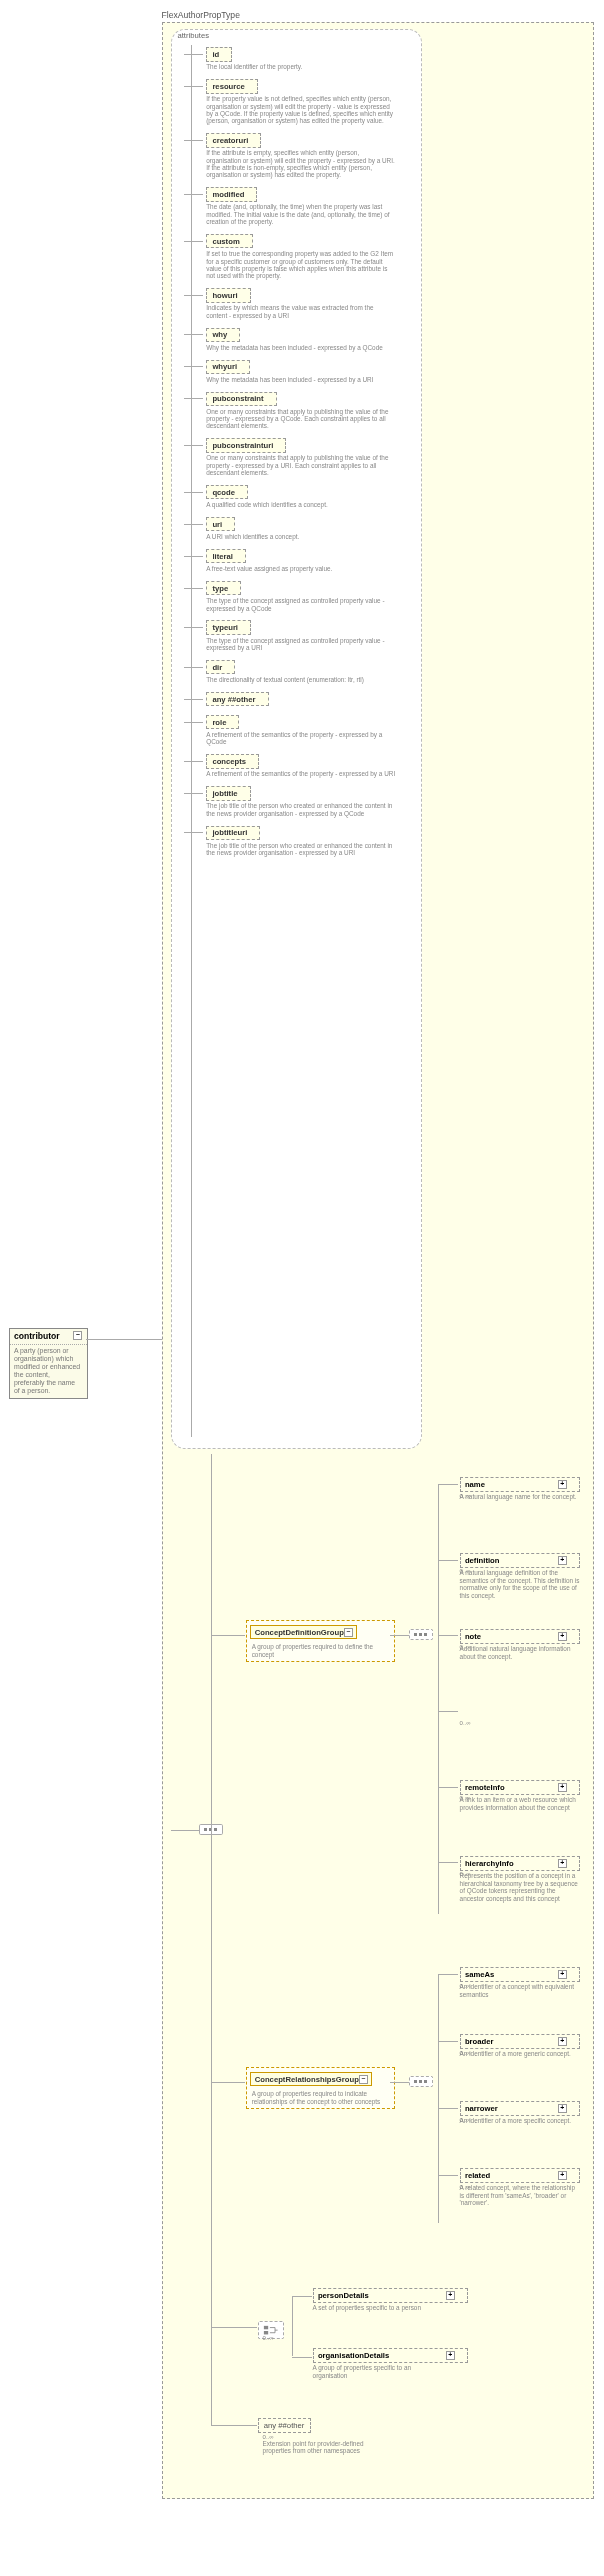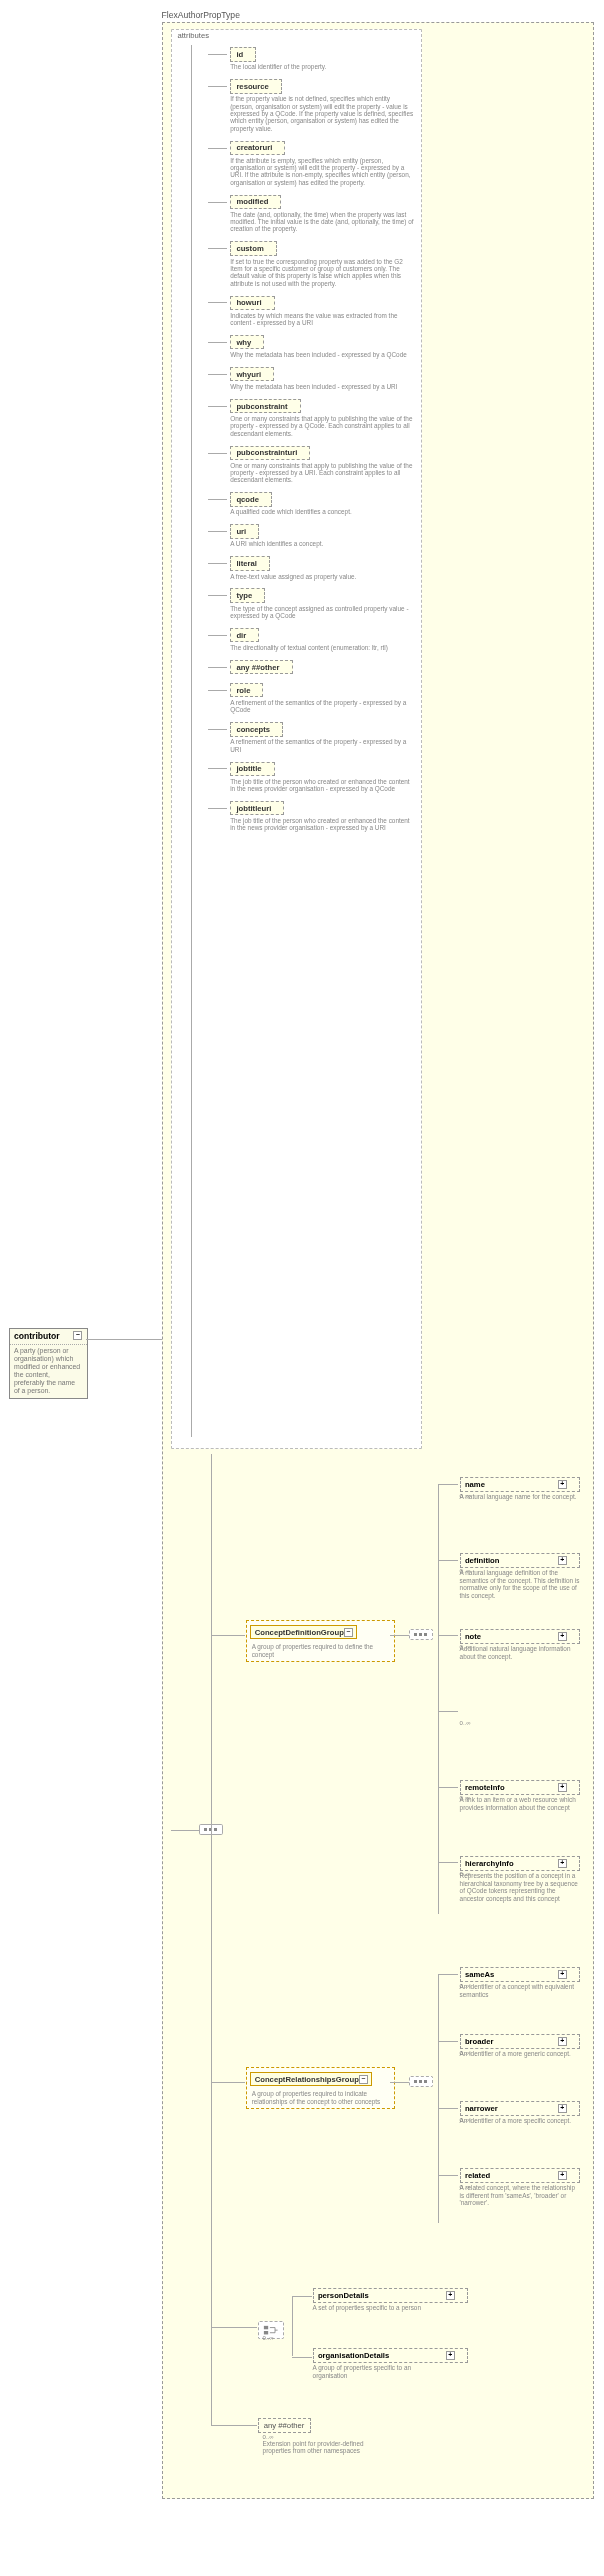--- a/index.html
+++ b/index.html
@@ -61,32 +61,31 @@
     font-size: 6.9px;
     background: #fff;
   }
   .attributes-box {
     position: absolute;
     top: 5.2px;
     left: 8.6px;
     width: 249px;
     height: 1418px;
     border: 0.9px dashed #bbb;
-    border-radius: 1px;
+    border-radius: 14px;
     background: #fff;
   }
   .attributes-box > .lbl {
     font-size: 7.7px;
     color: #666;
     padding: 1.7px 5.2px;
   }
   .attr-list {
     padding: 5.2px 6.9px 5.2px 34px;
     position: relative;
-    margin-left: 24px;
   }
   .attr-item {
     margin-bottom: 8.6px;
     position: relative;
   }
   .attr-item::before {
     content: "";
     position: absolute;
     top: 6.9px;
     left: -22.3px;
@@ -225,20 +224,21 @@
           <div class="attr-item"><div class="attr-name">custom</div><div class="attr-desc">If set to true the corresponding property was added to the G2 Item for a specific customer or group of customers only. The default value of this property is false which applies when this attribute is not used with the property.</div></div>
           <div class="attr-item"><div class="attr-name">howuri</div><div class="attr-desc">Indicates by which means the value was extracted from the content - expressed by a URI</div></div>
           <div class="attr-item"><div class="attr-name">why</div><div class="attr-desc">Why the metadata has been included - expressed by a QCode</div></div>
           <div class="attr-item"><div class="attr-name">whyuri</div><div class="attr-desc">Why the metadata has been included - expressed by a URI</div></div>
           <div class="attr-item"><div class="attr-name">pubconstraint</div><div class="attr-desc">One or many constraints that apply to publishing the value of the property - expressed by a QCode. Each constraint applies to all descendant elements.</div></div>
           <div class="attr-item"><div class="attr-name">pubconstrainturi</div><div class="attr-desc">One or many constraints that apply to publishing the value of the property - expressed by a URI. Each constraint applies to all descendant elements.</div></div>
           <div class="attr-item"><div class="attr-name">qcode</div><div class="attr-desc">A qualified code which identifies a concept.</div></div>
           <div class="attr-item"><div class="attr-name">uri</div><div class="attr-desc">A URI which identifies a concept.</div></div>
           <div class="attr-item"><div class="attr-name">literal</div><div class="attr-desc">A free-text value assigned as property value.</div></div>
           <div class="attr-item"><div class="attr-name">type</div><div class="attr-desc">The type of the concept assigned as controlled property value - expressed by a QCode</div></div>
+          <div class="attr-item"><div class="attr-name">typeuri</div><div class="attr-desc">The type of the concept assigned as controlled property value - expressed by a URI</div></div>
           <div class="attr-item"><div class="attr-name">dir</div><div class="attr-desc">The directionality of textual content (enumeration: ltr, rtl)</div></div>
           <div class="attr-item"><div class="attr-name">any ##other</div></div>
           <div class="attr-item"><div class="attr-name">role</div><div class="attr-desc">A refinement of the semantics of the property - expressed by a QCode</div></div>
           <div class="attr-item"><div class="attr-name">concepts</div><div class="attr-desc">A refinement of the semantics of the property - expressed by a URI</div></div>
           <div class="attr-item"><div class="attr-name">jobtitle</div><div class="attr-desc">The job title of the person who created or enhanced the content in the news provider organisation - expressed by a QCode</div></div>
           <div class="attr-item"><div class="attr-name">jobtitleuri</div><div class="attr-desc">The job title of the person who created or enhanced the content in the news provider organisation - expressed by a URI</div></div>
         </div>
     </div>
 
     <div class="sequence" style="top:1801px;left:36px;">

